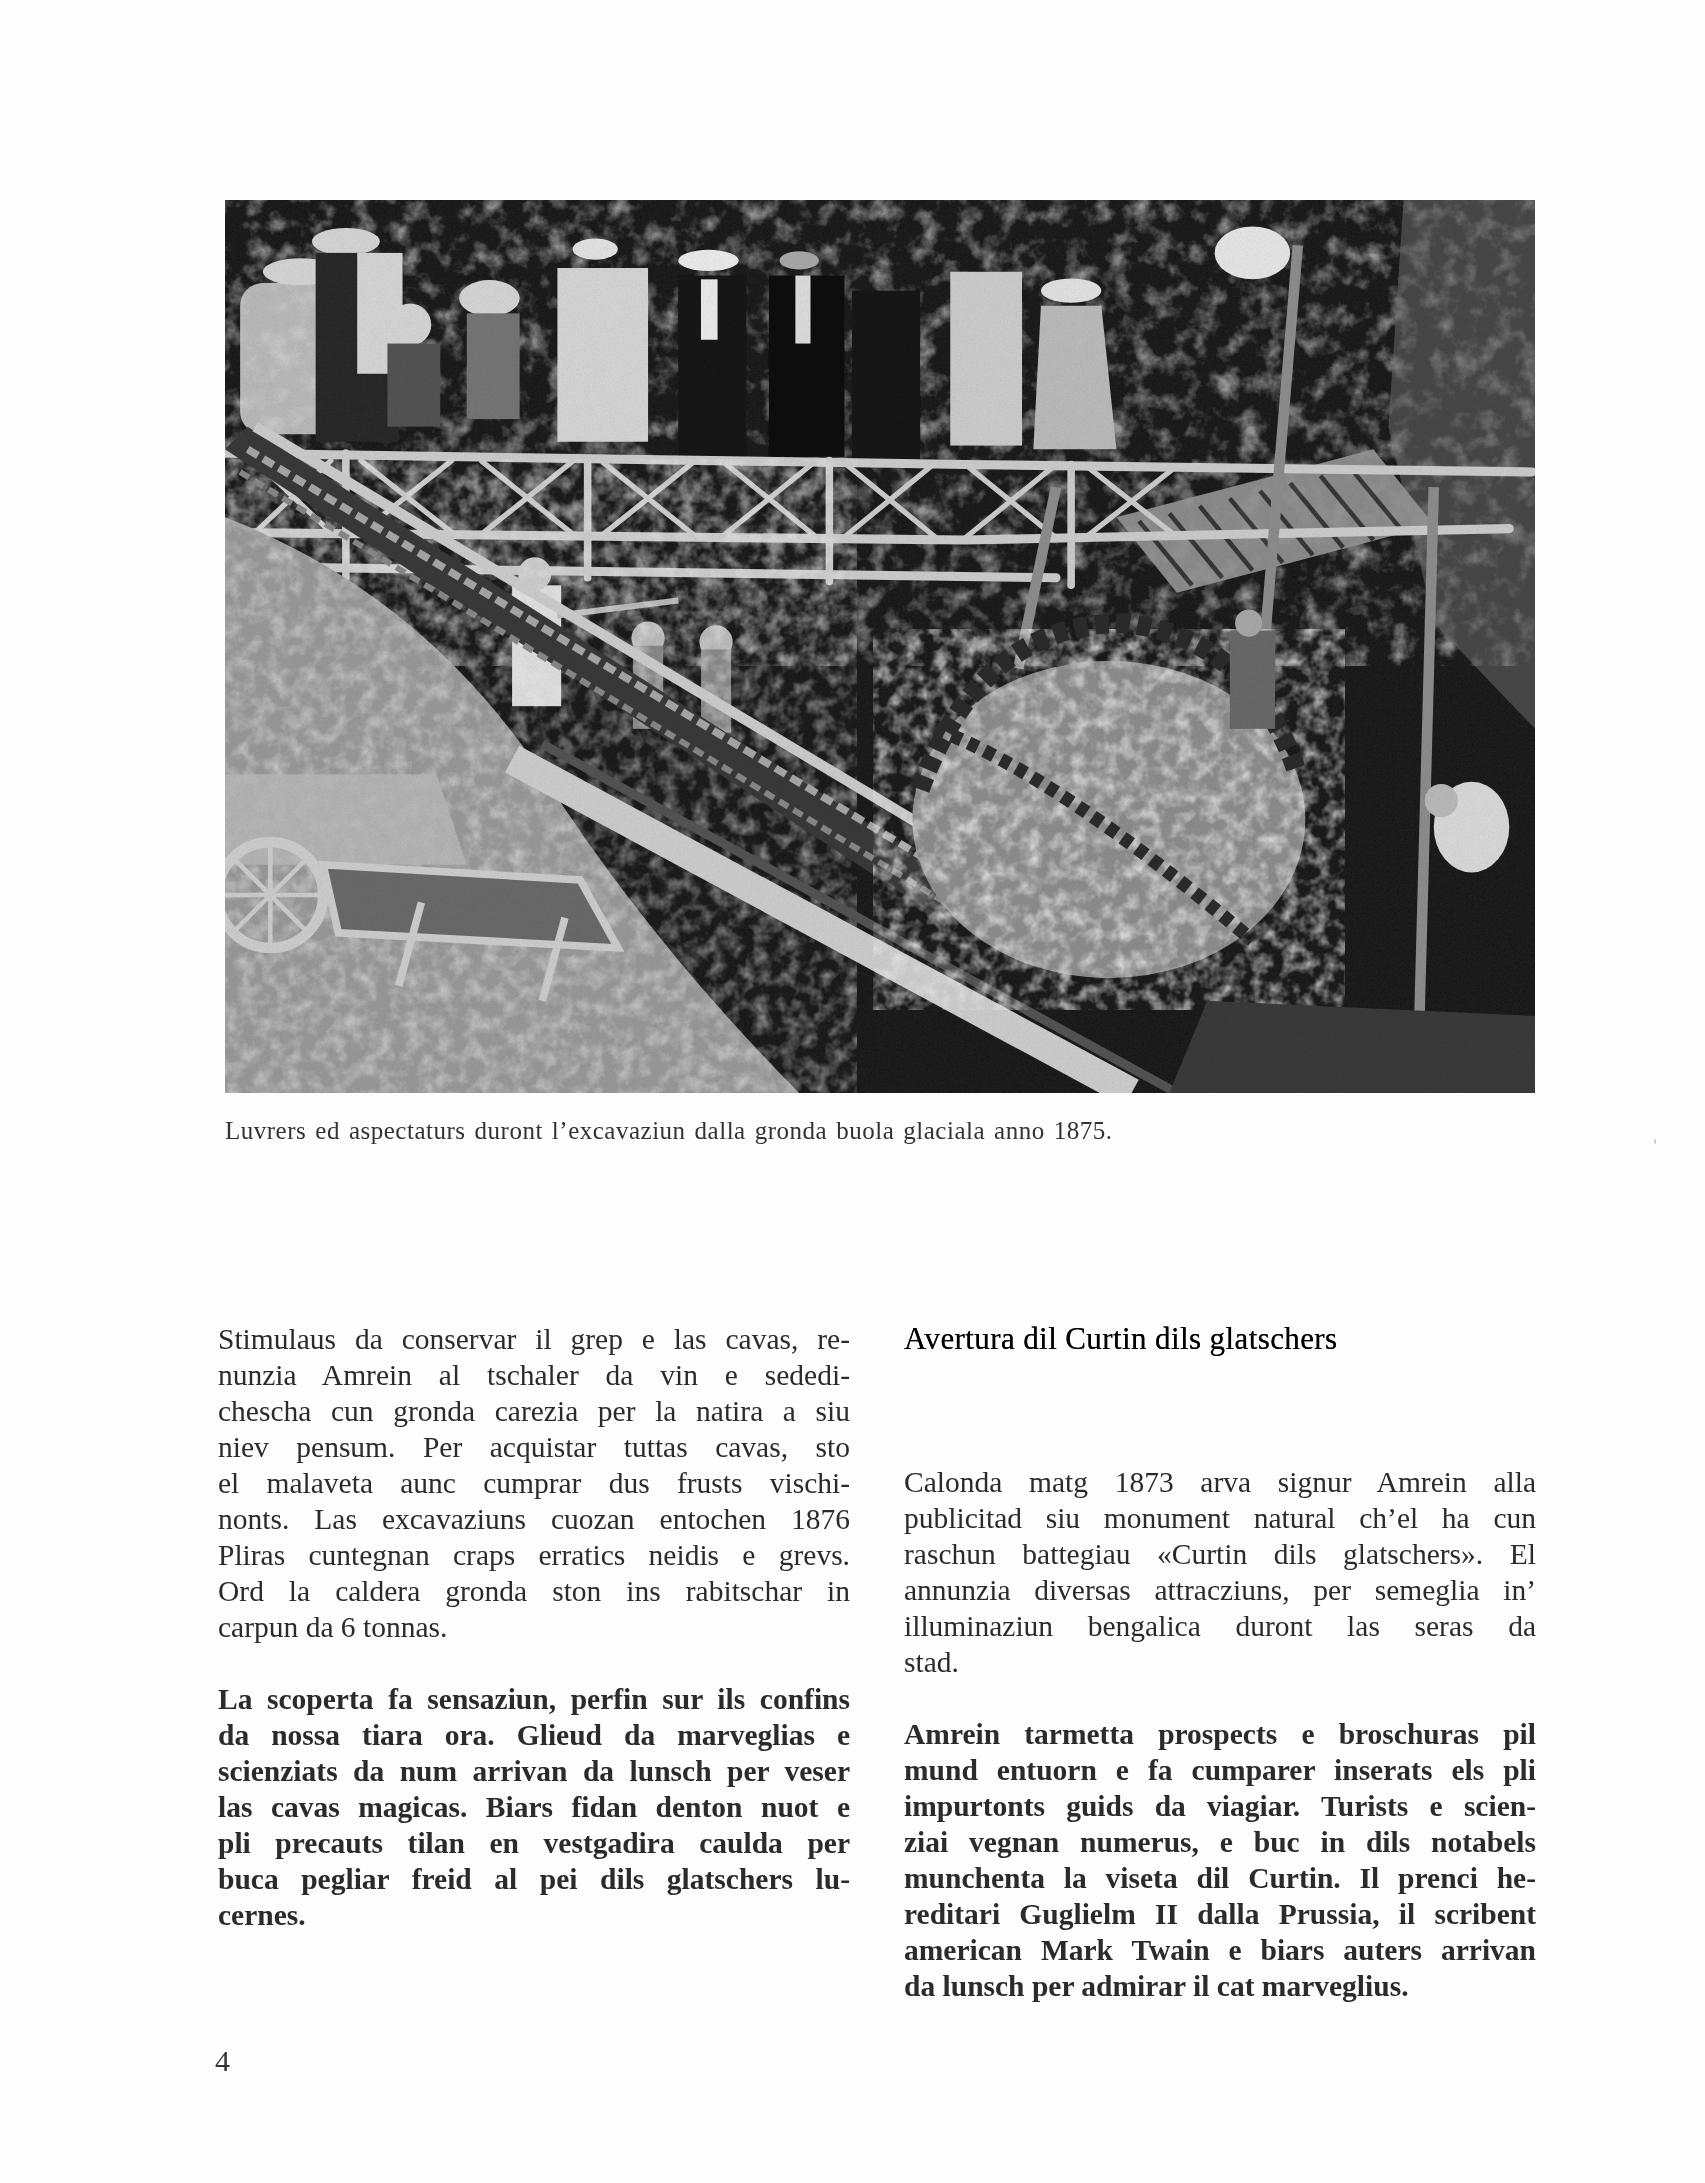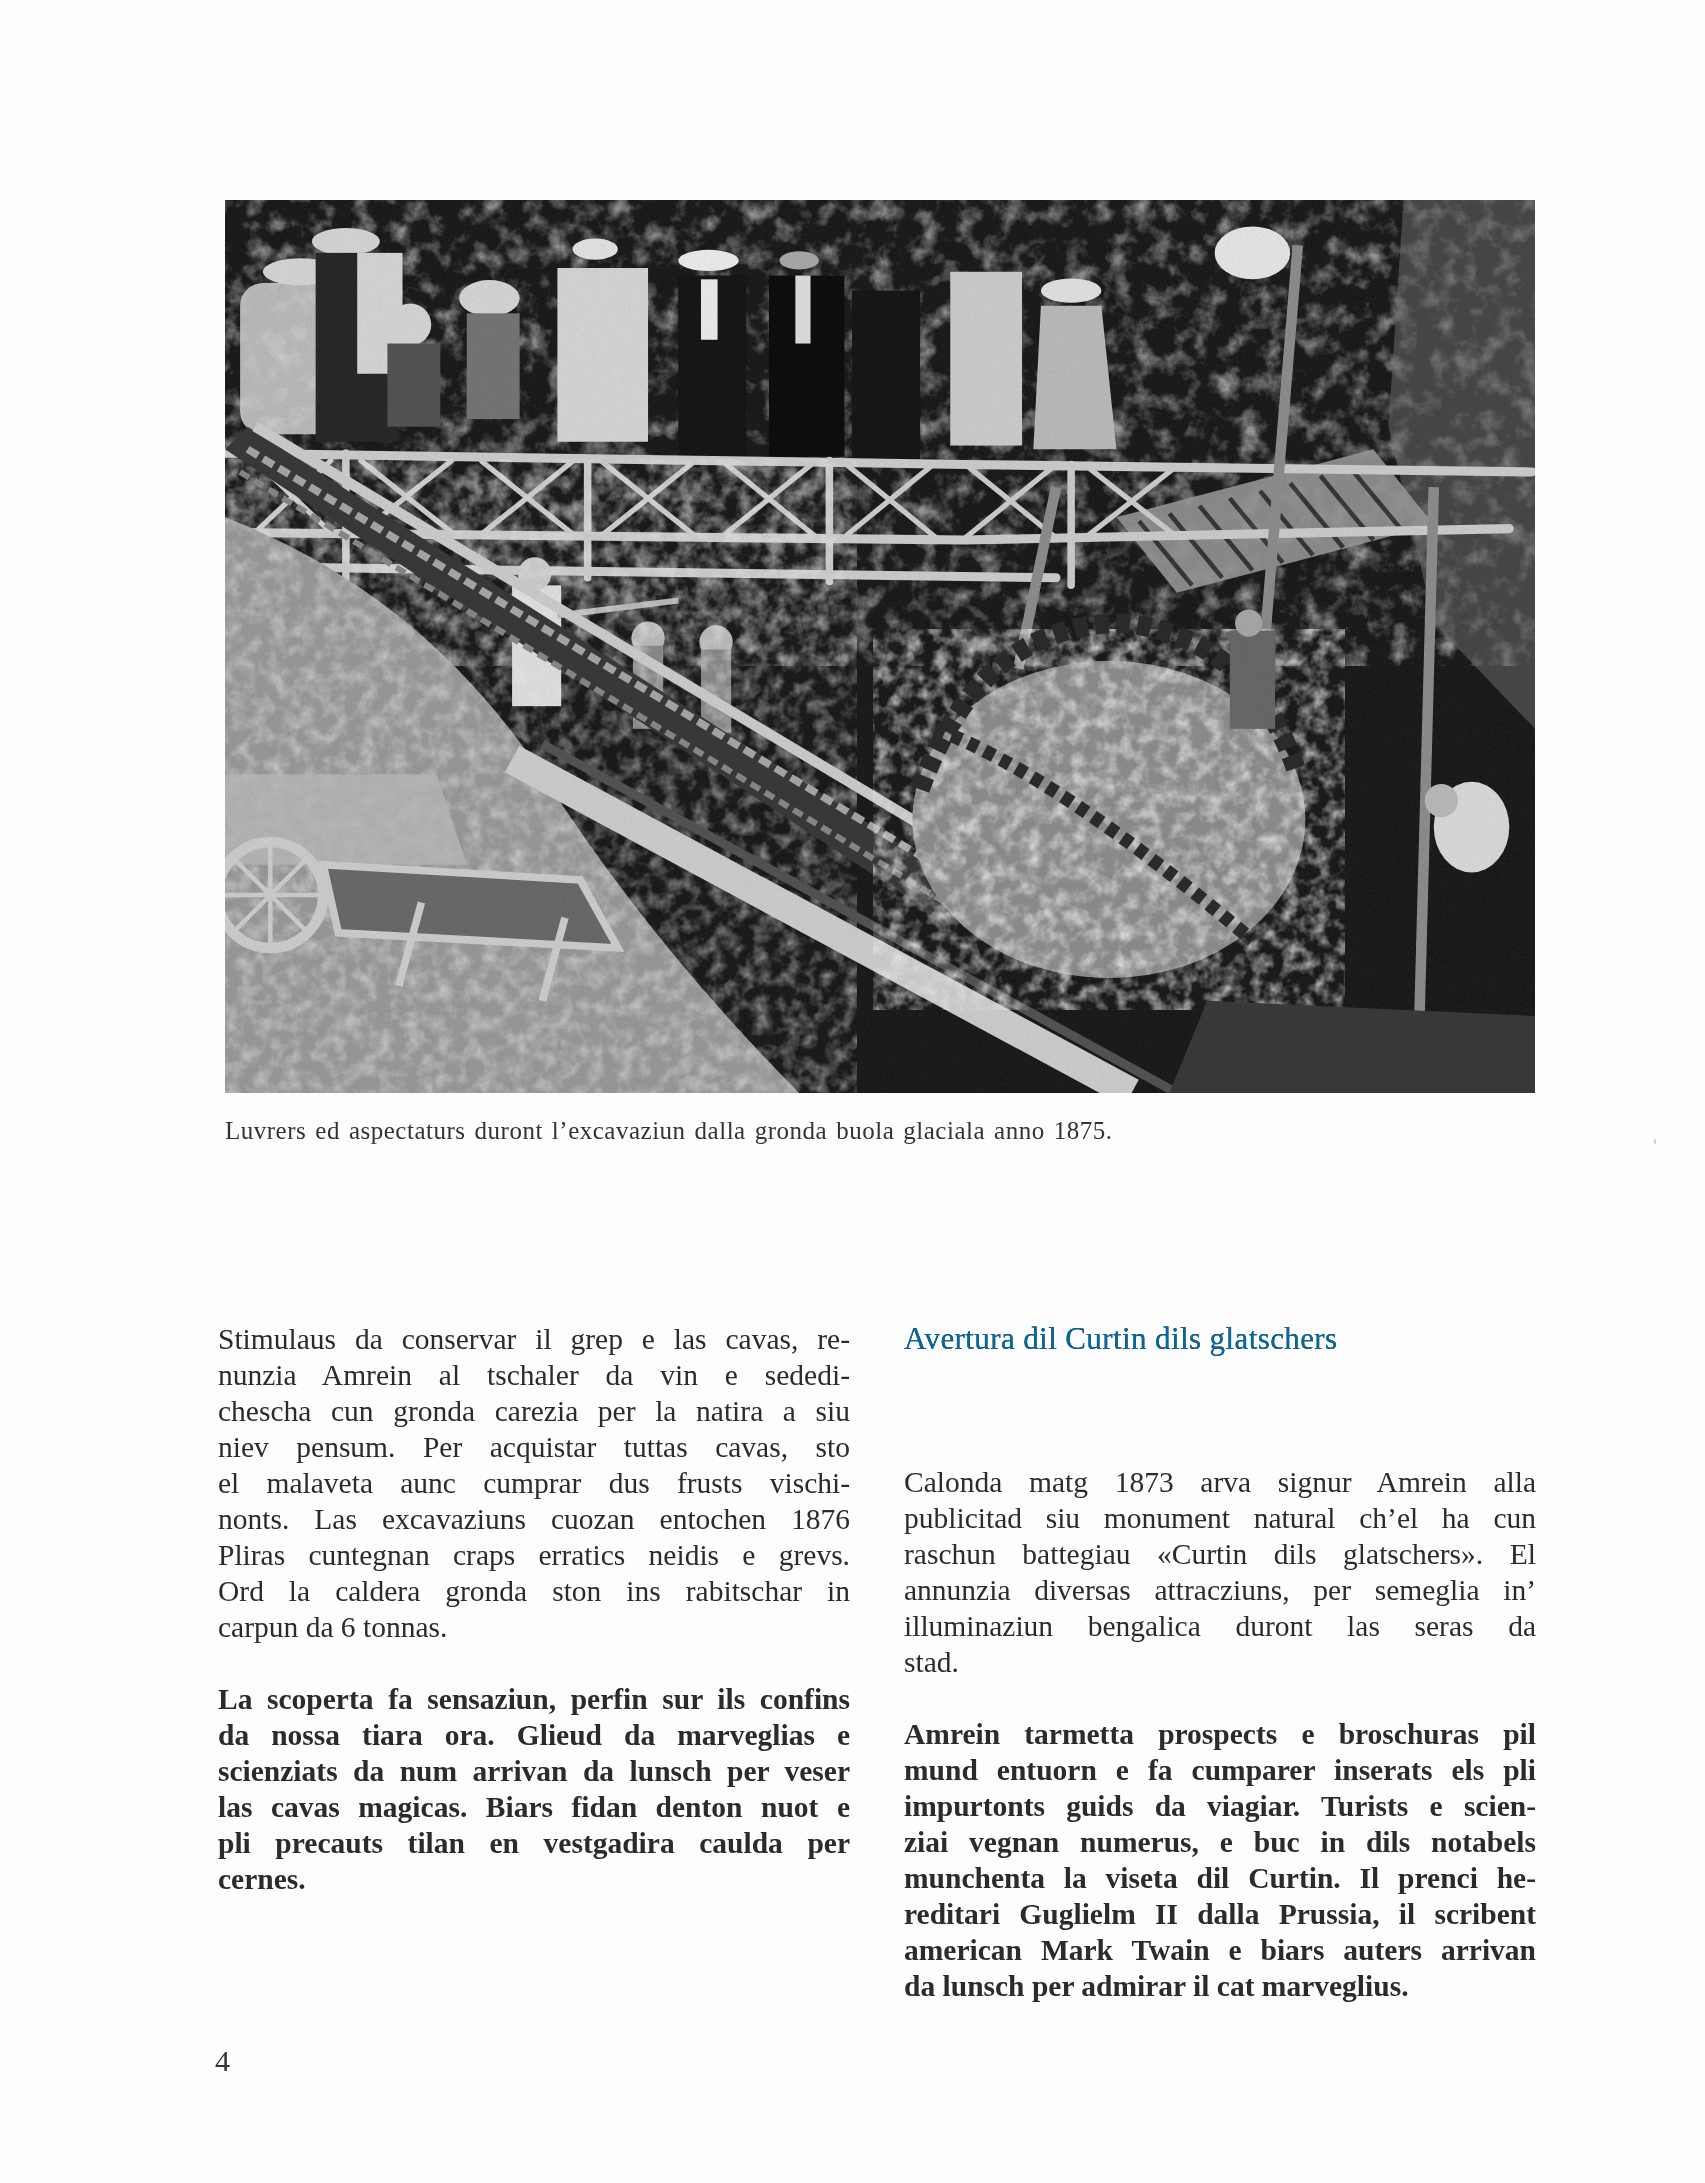--- a/index.html
+++ b/index.html
@@ -62,21 +62,21 @@
     .col-right { left: 904px; }
     .col p {
       margin: 0;
     }
     .col p + p { margin-top: 36px; font-weight: bold; }
 
     .heading {
       font-size: 31px;
       line-height: 36px;
       letter-spacing: 0.4px;
-      color: #0369a1;
+      color: #000000;
       margin: 0 0 107px 0;
       font-weight: normal;
       text-align: left;
       text-shadow: 0 0 0.5px #222;
     }
     .line { display: block; text-align: justify; text-align-last: justify; }
     .line.last { text-align-last: left; }
 
     .page-number {
       position: absolute;
@@ -276,20 +276,21 @@
       <span class="line">Pliras cuntegnan craps erratics neidis e grevs.</span>
       <span class="line">Ord la caldera gronda ston ins rabitschar in</span>
       <span class="line last">carpun da 6 tonnas.</span>
     </p>
     <p>
       <span class="line">La scoperta fa sensaziun, perfin sur ils confins</span>
       <span class="line">da nossa tiara ora. Glieud da marveglias e</span>
       <span class="line">scienziats da num arrivan da lunsch per veser</span>
       <span class="line">las cavas magicas. Biars fidan denton nuot e</span>
       <span class="line">pli precauts tilan en vestgadira caulda per</span>
+      <span class="line">buca pegliar freid al pei dils glatschers lu-</span>
       <span class="line last">cernes.</span>
     </p>
   </div>
 
   <div class="col col-right">
     <h2 class="heading">Avertura dil Curtin dils glatschers</h2>
     <p>
       <span class="line">Calonda matg 1873 arva signur Amrein alla</span>
       <span class="line">publicitad siu monument natural ch’el ha cun</span>
       <span class="line">raschun battegiau «Curtin dils glatschers». El</span>

